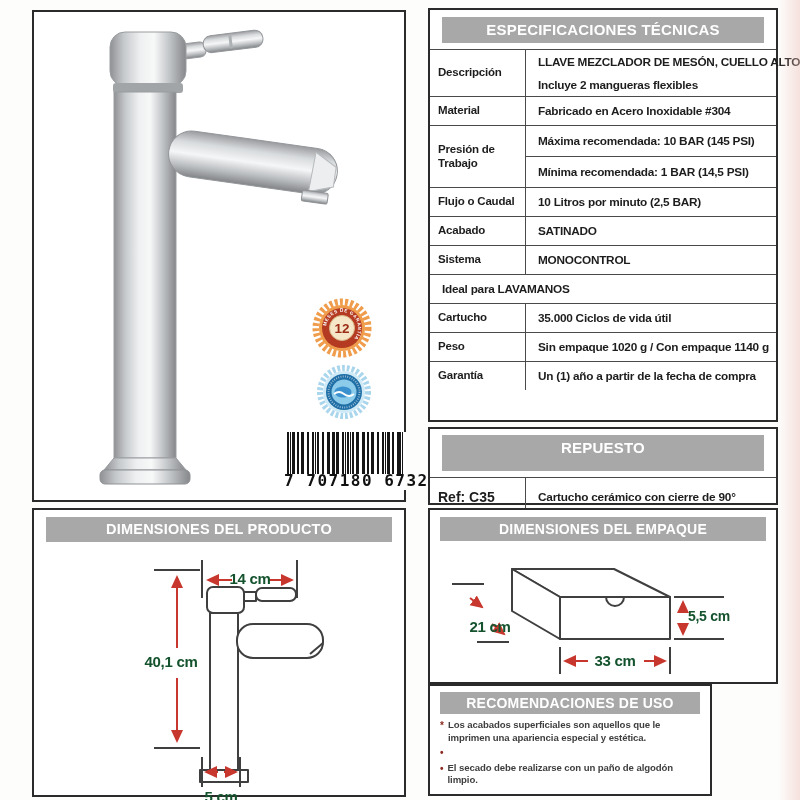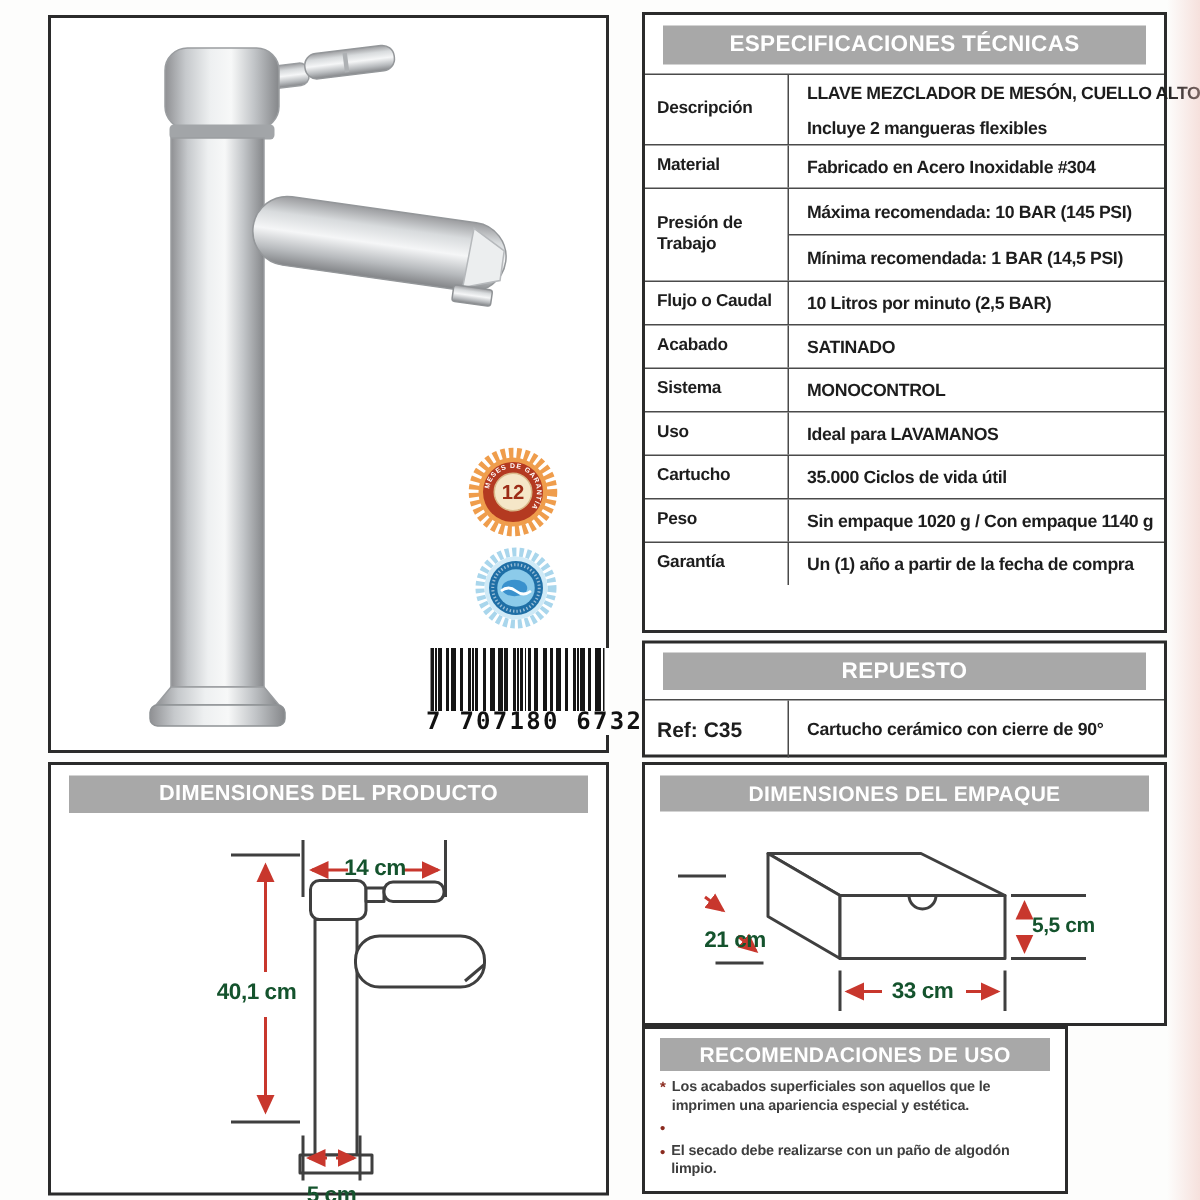--- a/index.html
+++ b/index.html
@@ -47,21 +47,21 @@
   .svals{flex:1;display:flex;flex-direction:column;justify-content:center;min-width:0;}
   .sline{
     display:flex;align-items:center;min-height:28px;padding:0 6px 0 12px;
     font-size:11.8px;font-weight:bold;letter-spacing:-.25px;white-space:nowrap;
   }
   .srow.tall .sline{min-height:23px;}
   .srow.divided .sline{min-height:30px;}
   .srow.divided .sline + .sline{border-top:1.5px solid var(--grid_line);}
   
   #panel-repuesto{left:428px;top:427px;width:350px;height:78px;}
-  #panel-repuesto .hbar{margin:6px 12px 0 12px;height:25px;line-height:25px;font-size:15px;}
+  #panel-repuesto .hbar{margin:6px 12px 0 12px;height:36px;line-height:25px;font-size:15px;}
   .rrow{display:flex;border-top:1.5px solid var(--grid_line);margin-top:6px;height:38px;}
   .rlabel{
     flex:0 0 96px;width:96px;box-sizing:border-box;border-right:1.5px solid var(--grid_line);
     display:flex;align-items:center;padding-left:8px;font-size:14px;font-weight:bold;
   }
   .rvalue{flex:1;display:flex;align-items:center;padding-left:12px;font-size:11.8px;font-weight:bold;letter-spacing:-.2px;}
   
   #panel-proddim{left:32px;top:508px;width:374px;height:289px;}
   #panel-proddim .hbar{margin:7px 12px;height:25px;line-height:25px;font-size:14.5px;}
   #panel-pkgdim{left:428px;top:508px;width:350px;height:176px;}
@@ -196,21 +196,20 @@
           <div class="sline">SATINADO</div>
         </div>
     </div>
     <div class="srow">
       <div class="slabel">Sistema</div>
       <div class="svals">
           <div class="sline">MONOCONTROL</div>
         </div>
     </div>
     <div class="srow">
-      <div class="slabel">Uso</div>
       <div class="svals">
           <div class="sline">Ideal para LAVAMANOS</div>
         </div>
     </div>
     <div class="srow">
       <div class="slabel">Cartucho</div>
       <div class="svals">
           <div class="sline">35.000 Ciclos de vida útil</div>
         </div>
     </div>

